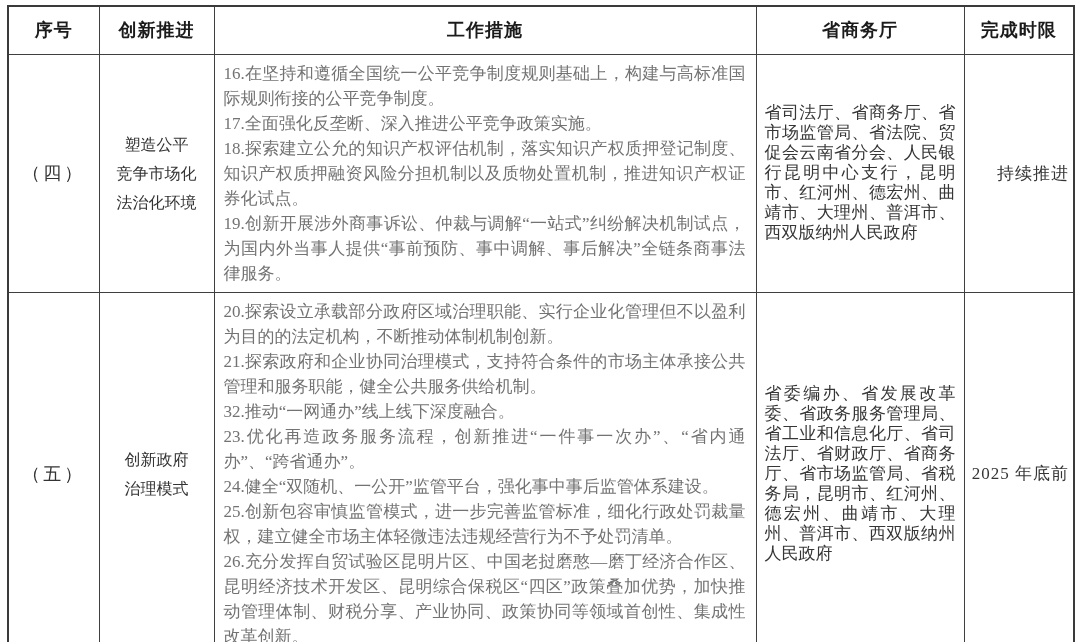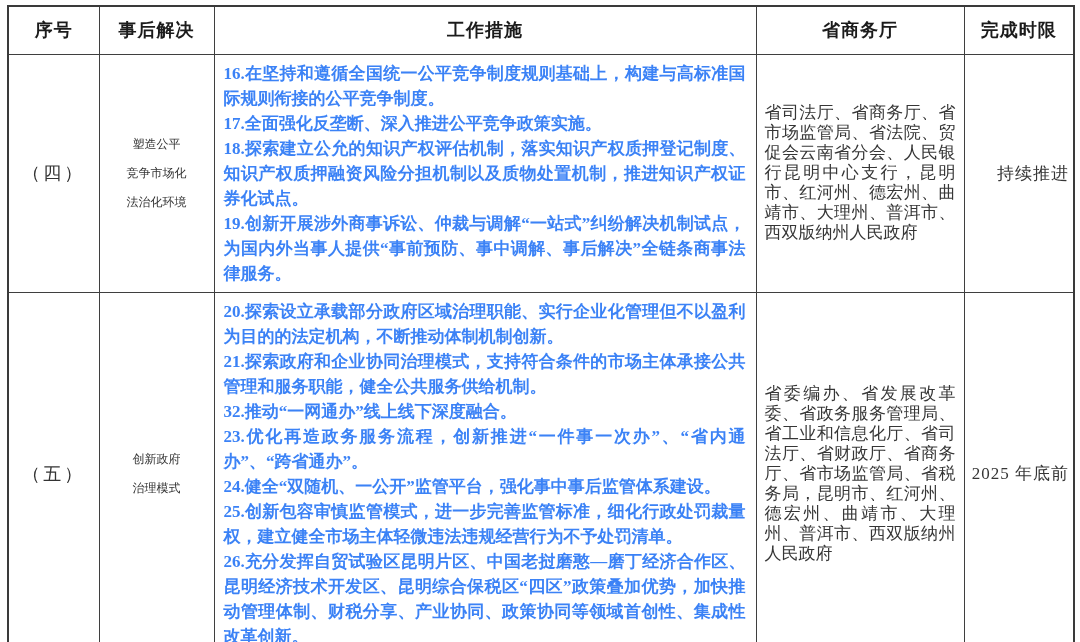--- a/index.html
+++ b/index.html
@@ -51,36 +51,35 @@
   td.index-cell {
     text-align: center;
     vertical-align: middle;
     font-size: 18px;
     color: #333333;
     letter-spacing: 3px;
   }
   td.task-cell {
     text-align: center;
     vertical-align: middle;
-    font-size: 12px;
+    font-size: 16px;
     line-height: 29px;
     color: #333333;
     white-space: pre-line;
     padding: 2px 4px;
   }
   td.measures-cell {
     vertical-align: middle;
     padding: 6px 10px 6px 9px;
   }
   .measure {
     font-size: 17px;
     line-height: 25px;
     text-align: justify;
-    color: #3b82f6;
-    font-weight: bold;
+    color: #737373;
   }
   td.resp-cell {
     vertical-align: middle;
     padding: 6px 8px;
     font-size: 17px;
     line-height: 20px;
     text-align: justify;
     color: #363636;
   }
   td.due-cell {
@@ -100,21 +99,21 @@
     <colgroup>
       <col class="c-index">
       <col class="c-task">
       <col class="c-measure">
       <col class="c-resp">
       <col class="c-due">
     </colgroup>
     <tbody>
         <tr class="header-row">
       <th class="hdr">序号</th>
-      <th class="hdr">事后解决</th>
+      <th class="hdr">创新推进</th>
       <th class="hdr">工作措施</th>
       <th class="hdr">省商务厅</th>
       <th class="hdr">完成时限</th>
     </tr>
     <tr class="row-si">
       <td class="index-cell">（四）</td>
       <td class="task-cell">塑造公平
 竞争市场化
 法治化环境</td>
       <td class="measures-cell">

